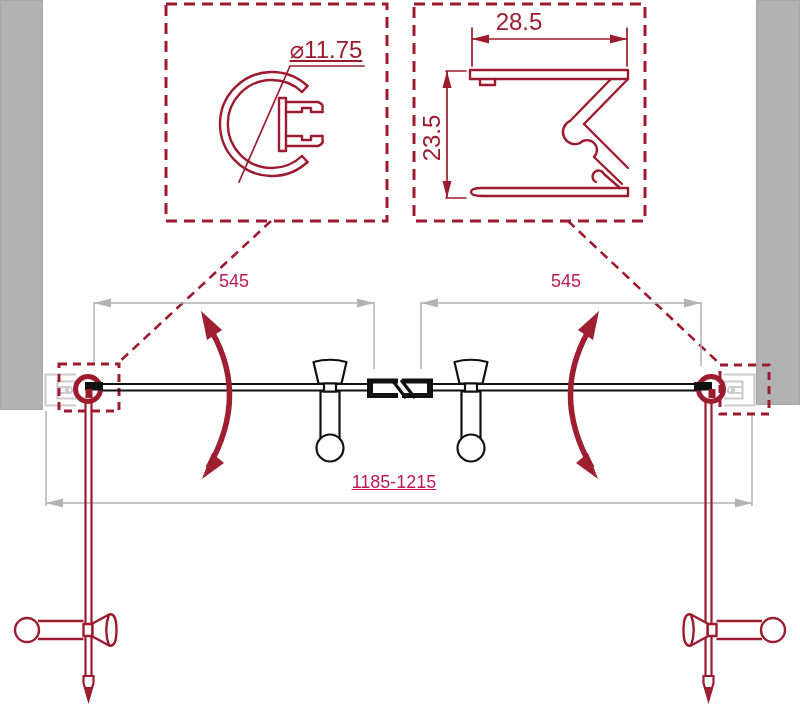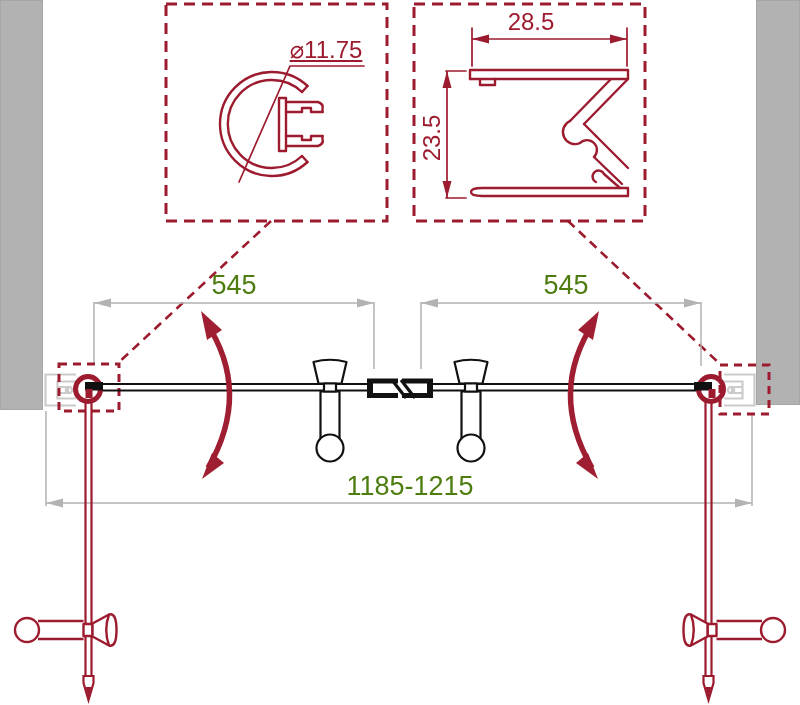--- a/index.html
+++ b/index.html
@@ -3,21 +3,21 @@
 <meta charset="utf-8">
 <style>
   html,body{margin:0;padding:0;background:#fff;}
   .stage{
     position:relative;width:800px;height:705px;background:#ffffff;
     font-family:"Liberation Sans","DejaVu Sans",sans-serif;overflow:hidden;
   }
   .stage svg{position:absolute;left:0;top:0;}
   .lbl{position:absolute;text-align:center;line-height:1;white-space:nowrap;}
   .lbl-red{color:#9c1b2e;font-size:24px;font-weight:400;}
-  .lbl-dark{color:#4d7c0f;font-size:27px;font-weight:400;}
+  .lbl-dark{color:#be185d;font-size:18px;font-weight:400;}
   .rot{transform:rotate(-90deg);}
 </style>
 </head>
 <body>
 
 <div class="stage">
 
   <svg width="800" height="705" viewBox="0 0 800 705">
 
     <g>
@@ -182,23 +182,23 @@
       <circle cx="773" cy="630" r="12"></circle>
       <path d="M 716.5,621 H 762 M 716.5,639 H 762" fill="none"></path>
       <rect x="707.5" y="624" width="9" height="12"></rect>
       <path d="M 707.5,623.5 L 691,614.5 Q 683.5,612.5 683.5,630 Q 683.5,647.5 691,645.5 L 707.5,636.5 Z"></path>
       <path d="M 691,614.5 Q 696.5,630 691,645.5" fill="none"></path>
     </g>
   </svg>
 
   <div class="lbl lbl-red" style="left:281px;top:38px;width:90px;text-decoration:underline;">⌀11.75</div>
 
-  <div class="lbl lbl-red" style="left:496px;top:10px;width:70px;text-align:center;">28.5</div>
+  <div class="lbl lbl-red" style="left:484px;top:10px;width:70px;text-align:center;">28.5</div>
 
   <div class="lbl lbl-red rot" style="left:397px;top:126px;width:70px;">23.5</div>
 
   <div class="lbl lbl-dark" style="left:201px;top:272px;width:66px;">545</div>
 
   <div class="lbl lbl-dark" style="left:533px;top:272px;width:66px;">545</div>
 
-  <div class="lbl lbl-dark" style="left:338px;top:473px;width:144px;">1185-1215</div>
+  <div class="lbl lbl-dark" style="left:322px;top:473px;width:144px;text-decoration:underline;">1185-1215</div>
 
 </div>
 
 </body></html>

